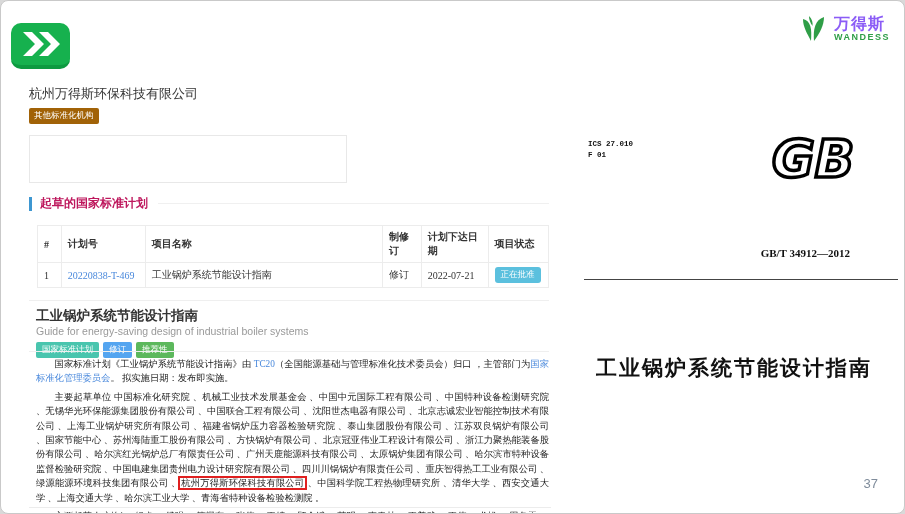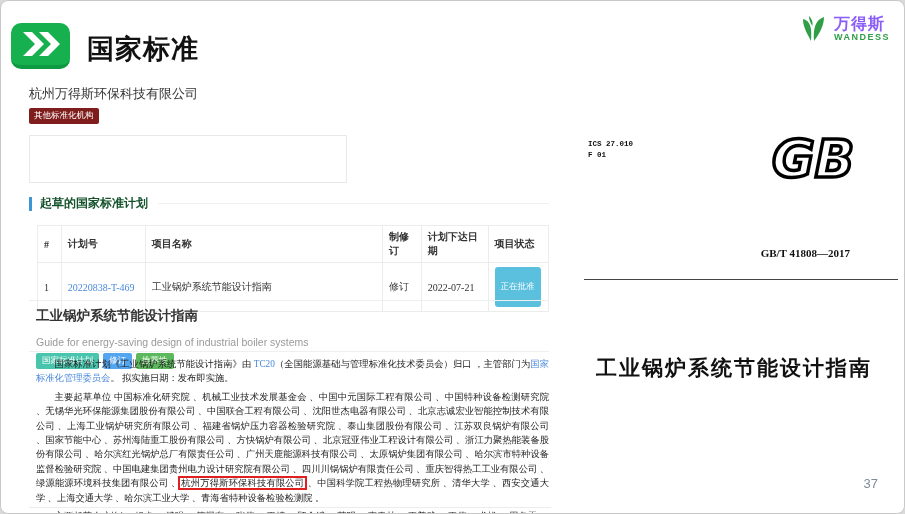--- a/index.html
+++ b/index.html
@@ -15,49 +15,49 @@
                  letter-spacing:1px; }
   .logo { position:absolute; right:14px; top:12px; display:flex; align-items:center; gap:5px; }
   .logo-text { display:flex; flex-direction:column; line-height:1.1; }
   .logo-cn { font-size:16px; font-weight:bold; color:#8b5cf6; letter-spacing:1px; }
   .logo-en { font-size:9px; font-weight:bold; color:#2f9e47; letter-spacing:1.5px; }
 
   
   .webpage { position:absolute; left:28px; top:84px; width:522px; height:423px;
              border-bottom:1px solid #ececec; font-family:"Liberation Serif", serif; }
   .company-name { font-size:13px; color:#333; }
-  .company-tag { display:inline-block; margin-top:5px; background:#7f1d1d; color:#fff;
+  .company-tag { display:inline-block; margin-top:5px; background:#a16207; color:#fff;
                  font-size:8.5px; padding:2px 5px; border-radius:2px; font-family:"Liberation Sans",sans-serif; }
 
   .toc-box { position:absolute; left:0px; top:50px; width:318px; height:48px;
              border:1px solid #e8e8e8; display:flex; }
   .toc-label { width:42px; background:#fafafa; border-right:1px solid #e8e8e8; color:#555;
                font-size:11px; display:flex; align-items:flex-end; justify-content:center; padding-bottom:8px; }
   .toc-body { flex:1; padding:7px 10px; }
   .toc-link { color:#4a89dc; font-size:10.5px; text-decoration:none; cursor:pointer; }
 
   .sec-head { position:absolute; left:0; top:110px; width:520px; display:flex; align-items:center; }
   .sec-bar { width:3px; height:14px; background:#3e97d1; margin-right:8px; }
-  .sec-title { font-size:12px; font-weight:bold; color:#14532d; white-space:nowrap; }
+  .sec-title { font-size:12px; font-weight:bold; color:#be185d; white-space:nowrap; }
   .sec-line { flex:1; height:1px; background:#f0f0f0; margin-left:10px; }
 
   table.plans { position:absolute; left:8px; top:140px; width:512px; border-collapse:collapse;
                 font-size:10px; color:#333; background:#fff; }
   table.plans th, table.plans td { border:1px solid #ececec; padding:4px 6px; text-align:left; }
   table.plans th { font-weight:bold; }
   td.c, th.c { text-align:center; }
   .cell-link { color:#4a89dc; cursor:pointer; }
   .status-badge { display:inline-block; background:#5bc0de; color:#fff; font-size:8.5px;
-                  padding:14px 6px; border-radius:3px; font-family:"Liberation Sans",sans-serif; }
+                  padding:2px 6px; border-radius:3px; font-family:"Liberation Sans",sans-serif; }
   .tbl-summary { position:absolute; left:10px; top:197px; font-size:10px; color:#555; }
 
   .std-divider1 { position:absolute; left:0; top:215px; width:520px; height:1px; background:#efefef; }
   .std-block { position:absolute; left:7px; top:222px; width:510px; }
   .std-title { font-size:13.5px; font-weight:bold; color:#333; }
-  .std-sub { font-size:10.5px; color:#999; font-family:"Liberation Sans",sans-serif; margin-top:11px; }
+  .std-sub { font-size:10.5px; color:#999; font-family:"Liberation Sans",sans-serif; margin-top:0; }
   .std-badges { margin-top:5px; display:flex; gap:4px; }
   .badge { color:#fff; font-size:8.5px; padding:2px 6px; border-radius:2px;
            font-family:"Liberation Sans",sans-serif; }
   .badge.teal { background:#49c5ae; }
   .badge.blue { background:#54a5f0; }
   .badge.green { background:#5cb85c; }
   .std-divider2 { position:absolute; left:0; top:266px; width:520px; height:1px; background:#efefef; }
 
   .paras { position:absolute; left:7px; top:272px; width:513px; font-size:9.3px; color:#222;
            line-height:1.55; text-align:justify; }
@@ -86,21 +86,20 @@
 <body>
 
 <div class="slide">
 
   <div class="hdr-icon">
     <svg width="38" height="26" viewBox="0 0 38 26">
       <polygon points="1,1 10,1 22,13 10,25 1,25 13,13" fill="#ffffff"></polygon>
       <polygon points="17,1 26,1 38,13 26,25 17,25 29,13" fill="#ffffff"></polygon>
     </svg>
   </div>
-  <div class="slide-title">国家标准</div>
 
   <div class="logo">
     <svg width="32" height="32" viewBox="0 0 32 32">
       <path d="M6,6 C14,8 15,16 14,28 C10,20 6,14 6,6 Z" fill="#2f9e47"></path>
       <path d="M27,4 C18,7 16,16 17,28 C23,20 27,12 27,4 Z" fill="#2f9e47"></path>
       <path d="M12,3 C15,6 16,9 15.5,13 C13,10 12,6 12,3 Z" fill="#2f9e47"></path>
     </svg>
     <div class="logo-text">
       <span class="logo-cn">万得斯</span>
       <span class="logo-en">WANDESS</span>
@@ -165,19 +164,19 @@
   <div class="cover">
     <div class="cover-ics">
       <div>ICS 27.010</div>
       <div>F 01</div>
     </div>
     <div class="cover-gb">
       <svg width="110" height="60" viewBox="0 0 110 60">
         <text x="8" y="48" font-family="DejaVu Sans, sans-serif" font-size="52" font-weight="bold" font-style="italic" fill="#ffffff" stroke="#000000" stroke-width="3.5">GB</text>
       </svg>
     </div>
-    <div class="cover-number">GB/T 41808—2017</div>
+    <div class="cover-number">GB/T 34912—2012</div>
     <div class="cover-rule"></div>
     <div class="cover-doc-title">工业锅炉系统节能设计指南</div>
   </div>
 
   <div class="page-num">37</div>
 </div>
 
 </body></html>

